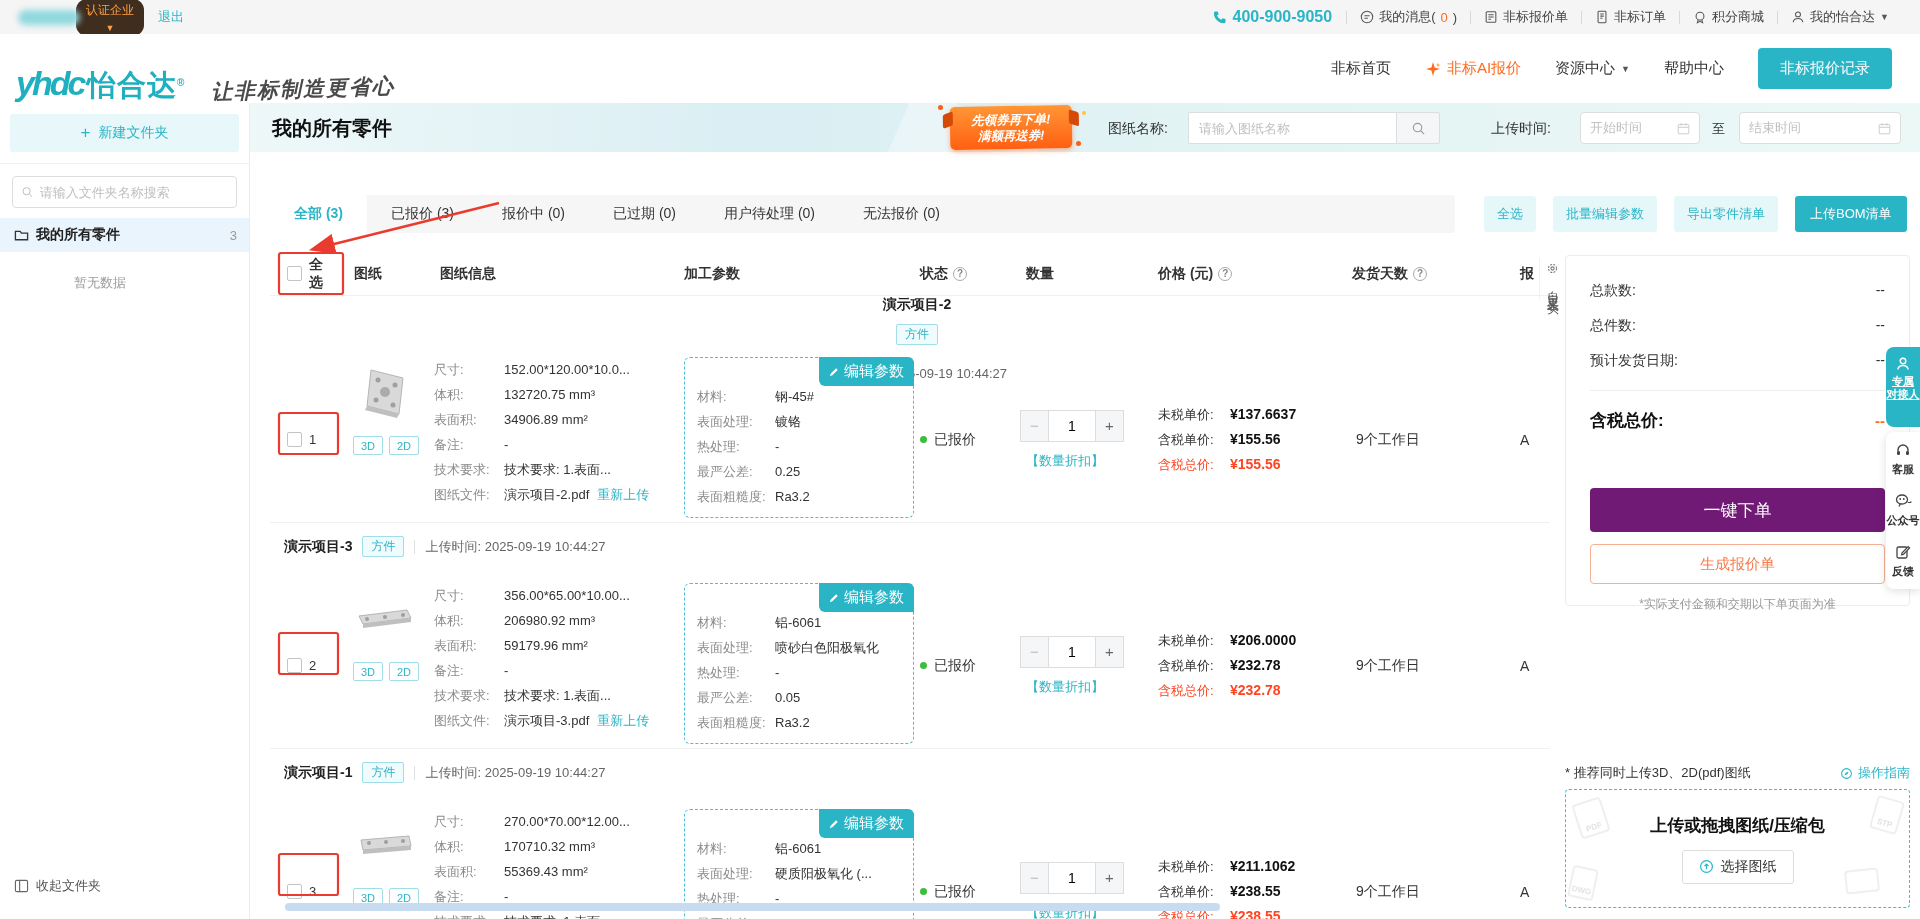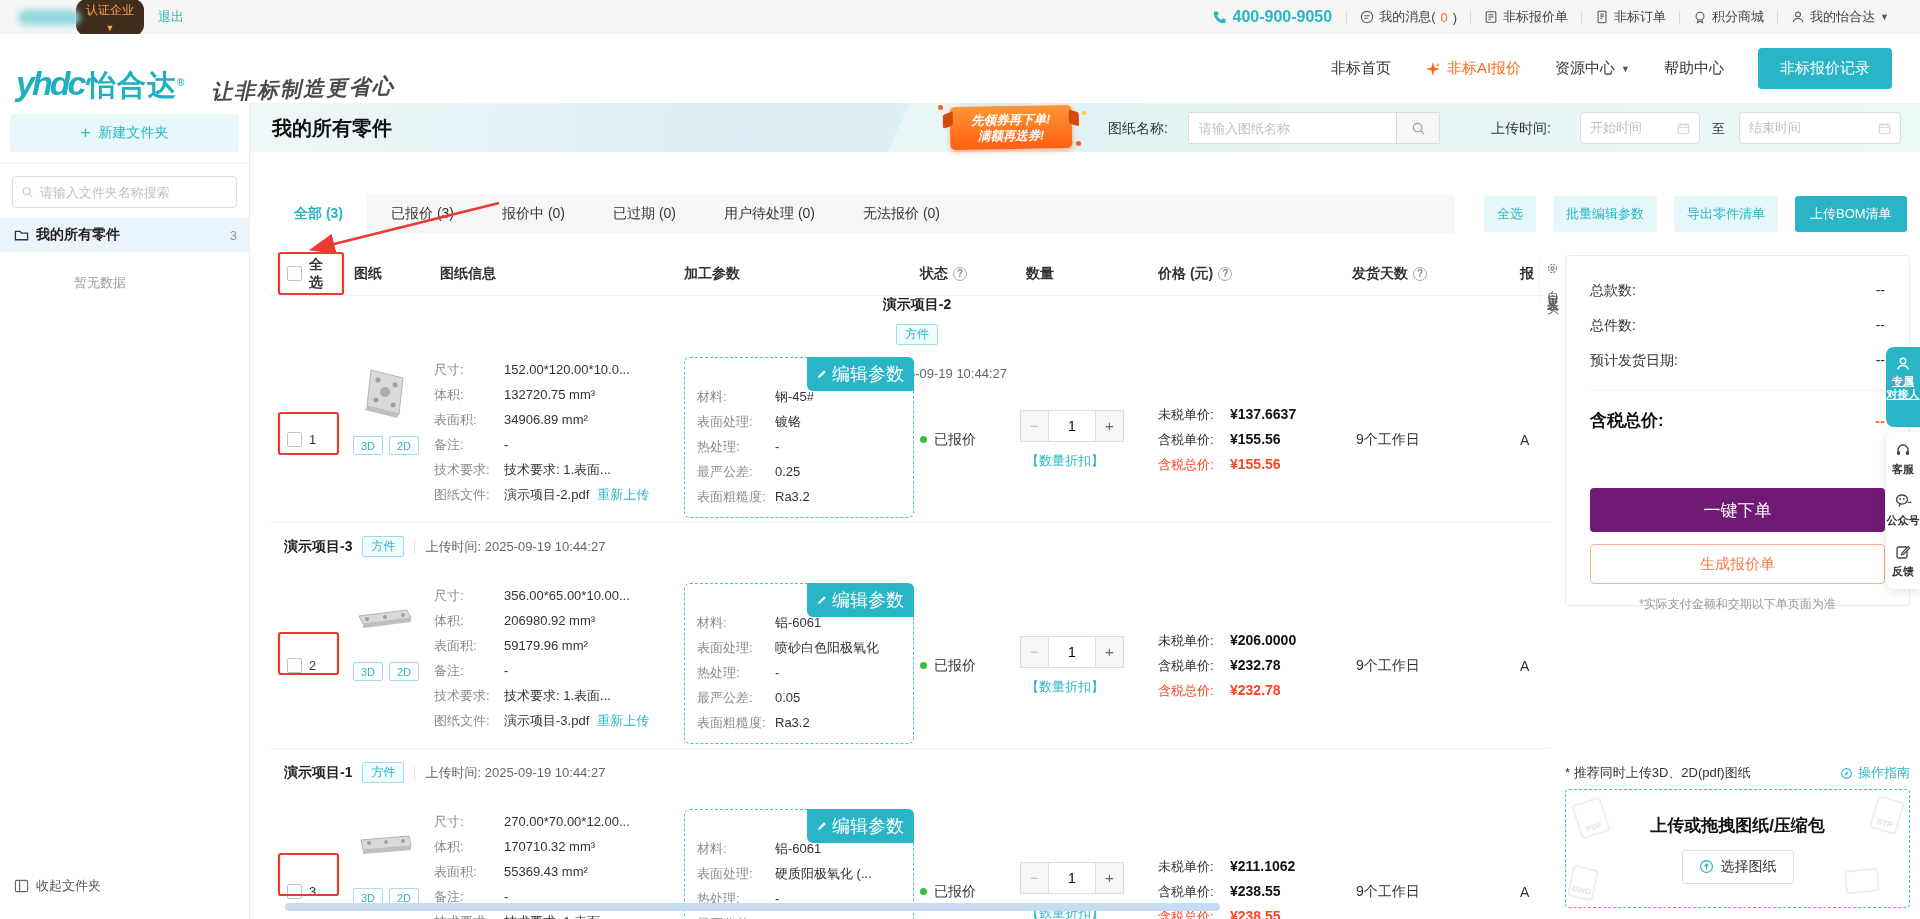--- a/index.html
+++ b/index.html
@@ -105,21 +105,21 @@
   .c-info{font-size:13px;}
   .iline{display:flex;line-height:25px;}
   .iline .k{width:70px;color:#8c8c8c;flex:none;}
   .iline .v{color:#333;}
   .link{color:#2ab5c6;cursor:pointer;}
   .c-params{position:relative;}
   .pbox{position:relative;border:1px dashed #49c0d6;border-radius:6px;padding:26px 12px 8px;min-height:156px;}
   .pline{display:flex;line-height:25px;font-size:13px;}
   .pline .k{width:78px;color:#8c8c8c;flex:none;}
   .pline .v{color:#333;}
-  .edit-btn{position:absolute;top:-1px;right:-1px;background:#2ab5c6;color:#fff;font-size:18px;border:none;border-radius:0 6px 0 6px;padding:5px 10px;cursor:pointer;display:flex;align-items:center;gap:5px;}
+  .edit-btn{position:absolute;top:-1px;right:-1px;background:#2ab5c6;color:#fff;font-size:15px;border:none;border-radius:0 6px 0 6px;padding:5px 10px;cursor:pointer;display:flex;align-items:center;gap:5px;}
   .c-status{align-self:center;display:flex;align-items:center;gap:7px;font-size:14px;}
   .dot{width:7px;height:7px;border-radius:50%;background:#3dbd3d;}
   .c-qty{align-self:center;display:flex;flex-direction:column;align-items:flex-start;gap:10px;}
   .stepper{display:flex;height:32px;}
   .stepper .sbt{width:29px;background:#f5f6f7;border:1px solid #ddd;color:#bbb;font-size:15px;cursor:pointer;display:flex;align-items:center;justify-content:center;}
   .stepper .sbt.plus{color:#666;}
   .stepper input{width:46px;border:1px solid #ddd;border-left:none;border-right:none;text-align:center;font-size:14px;outline:none;font-family:inherit;}
   .discount{color:#2ab5c6;font-size:13px;cursor:pointer;margin-left:6px;}
   .c-price{align-self:center;font-size:13px;padding-left:12px;}
   .prl{display:flex;line-height:24px;align-items:baseline;}

